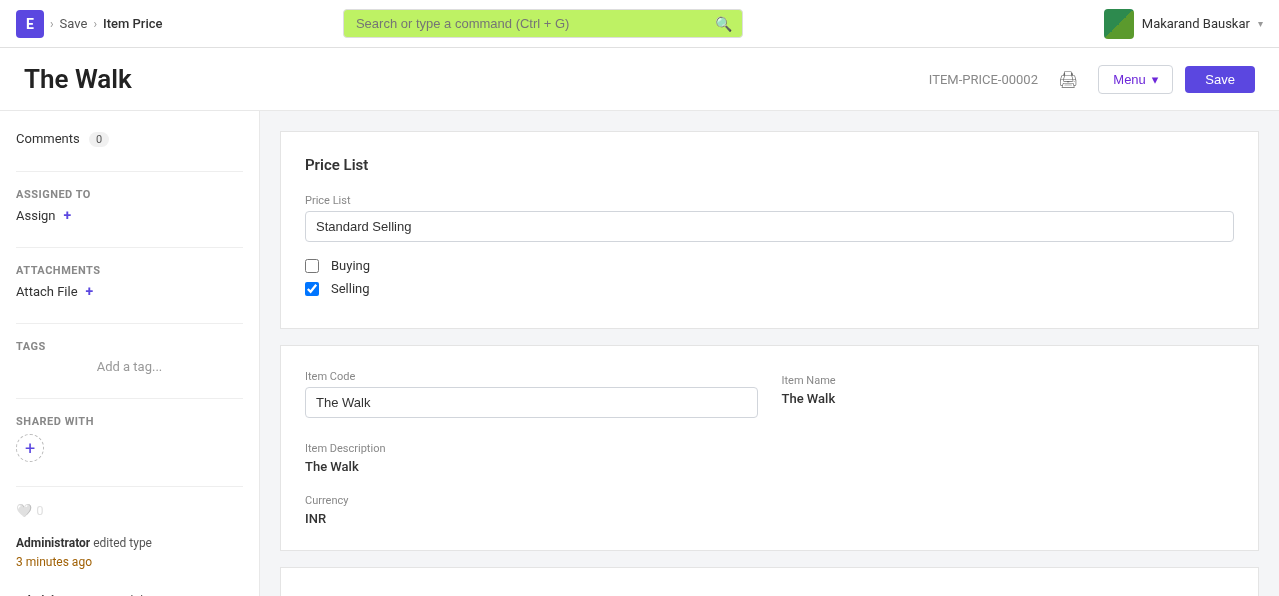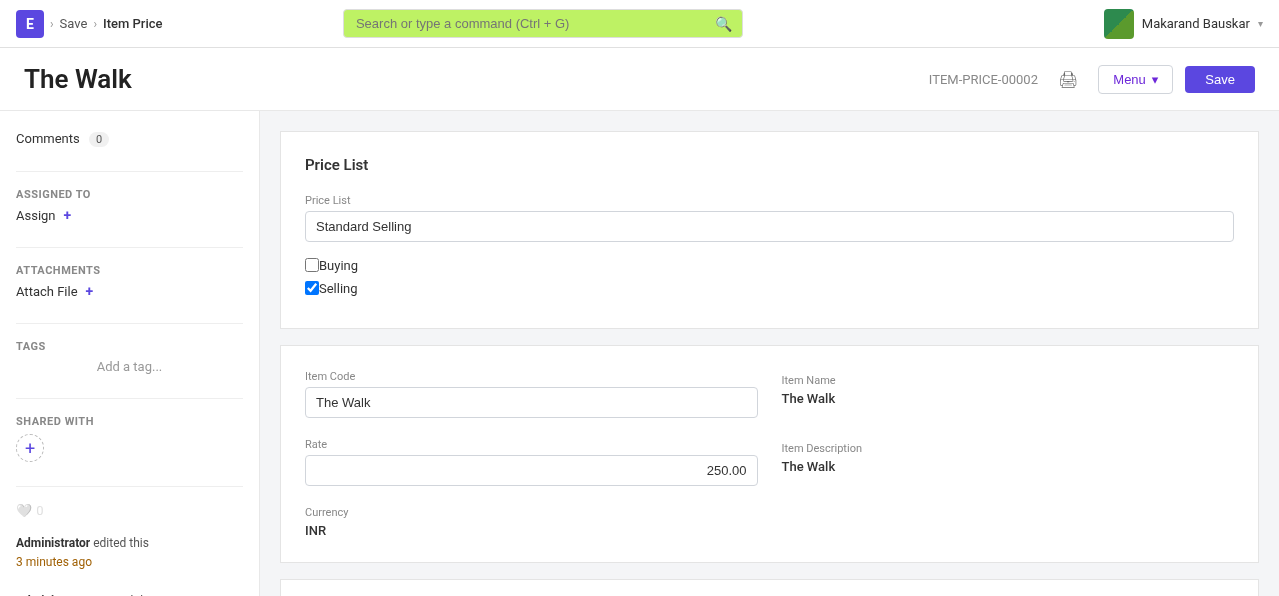--- a/index.html
+++ b/index.html
@@ -203,21 +203,21 @@
       background: #fff;
       outline: none;
     }
     .field-input-right {
       text-align: right;
     }
     .field-value {
       font-size: 13px; color: #333; font-weight: 500; margin-top: 2px;
     }
     .checkbox-row {
-      display: flex; align-items: flex-start; gap: 0;
+      display: flex; align-items: flex-end; gap: 12px;
       margin-bottom: 8px;
     }
     .checkbox-row input[type="checkbox"] {
       width: 14px; height: 14px; cursor: pointer;
     }
     .checkbox-label {
       font-size: 13px; color: #333;
     }
     .form-row {
       display: flex; gap: 24px; margin-bottom: 20px;
@@ -314,21 +314,21 @@
 
     <hr class="sidebar-divider">
 
     <div class="sidebar-heart">
       <span>🤍</span>
       <span>0</span>
     </div>
 
     <div class="sidebar-activity">
       <div>
-        <strong>Administrator</strong><span> edited this</span><br>
+        <strong>Administrator</strong><span> edited type</span><br>
         <span style="color:#a16207;">3 minutes ago</span>
       </div>
       <br>
       <div>
         <strong>Administrator</strong><span> created this</span>
       </div>
     </div>
 
   </aside>
 
@@ -359,24 +359,20 @@
           <label class="field-label">Item Code</label>
           <input class="field-input" type="text" value="The Walk" style="">
         </div>
         <div class="form-col-right">
           <label class="field-label">Item Name</label>
           <div class="field-value">The Walk</div>
         </div>
       </div>
 
       <div class="form-row">
-        <div class="form-col">
-          <label class="field-label">Rate</label>
-          <input class="field-input field-input-right" type="text" value="250.00" style="">
-        </div>
         <div class="form-col-right">
           <label class="field-label">Item Description</label>
           <div class="field-value">The Walk</div>
         </div>
       </div>
 
       <div>
         <label class="field-label">Currency</label>
         <div class="field-value">INR</div>
       </div>

